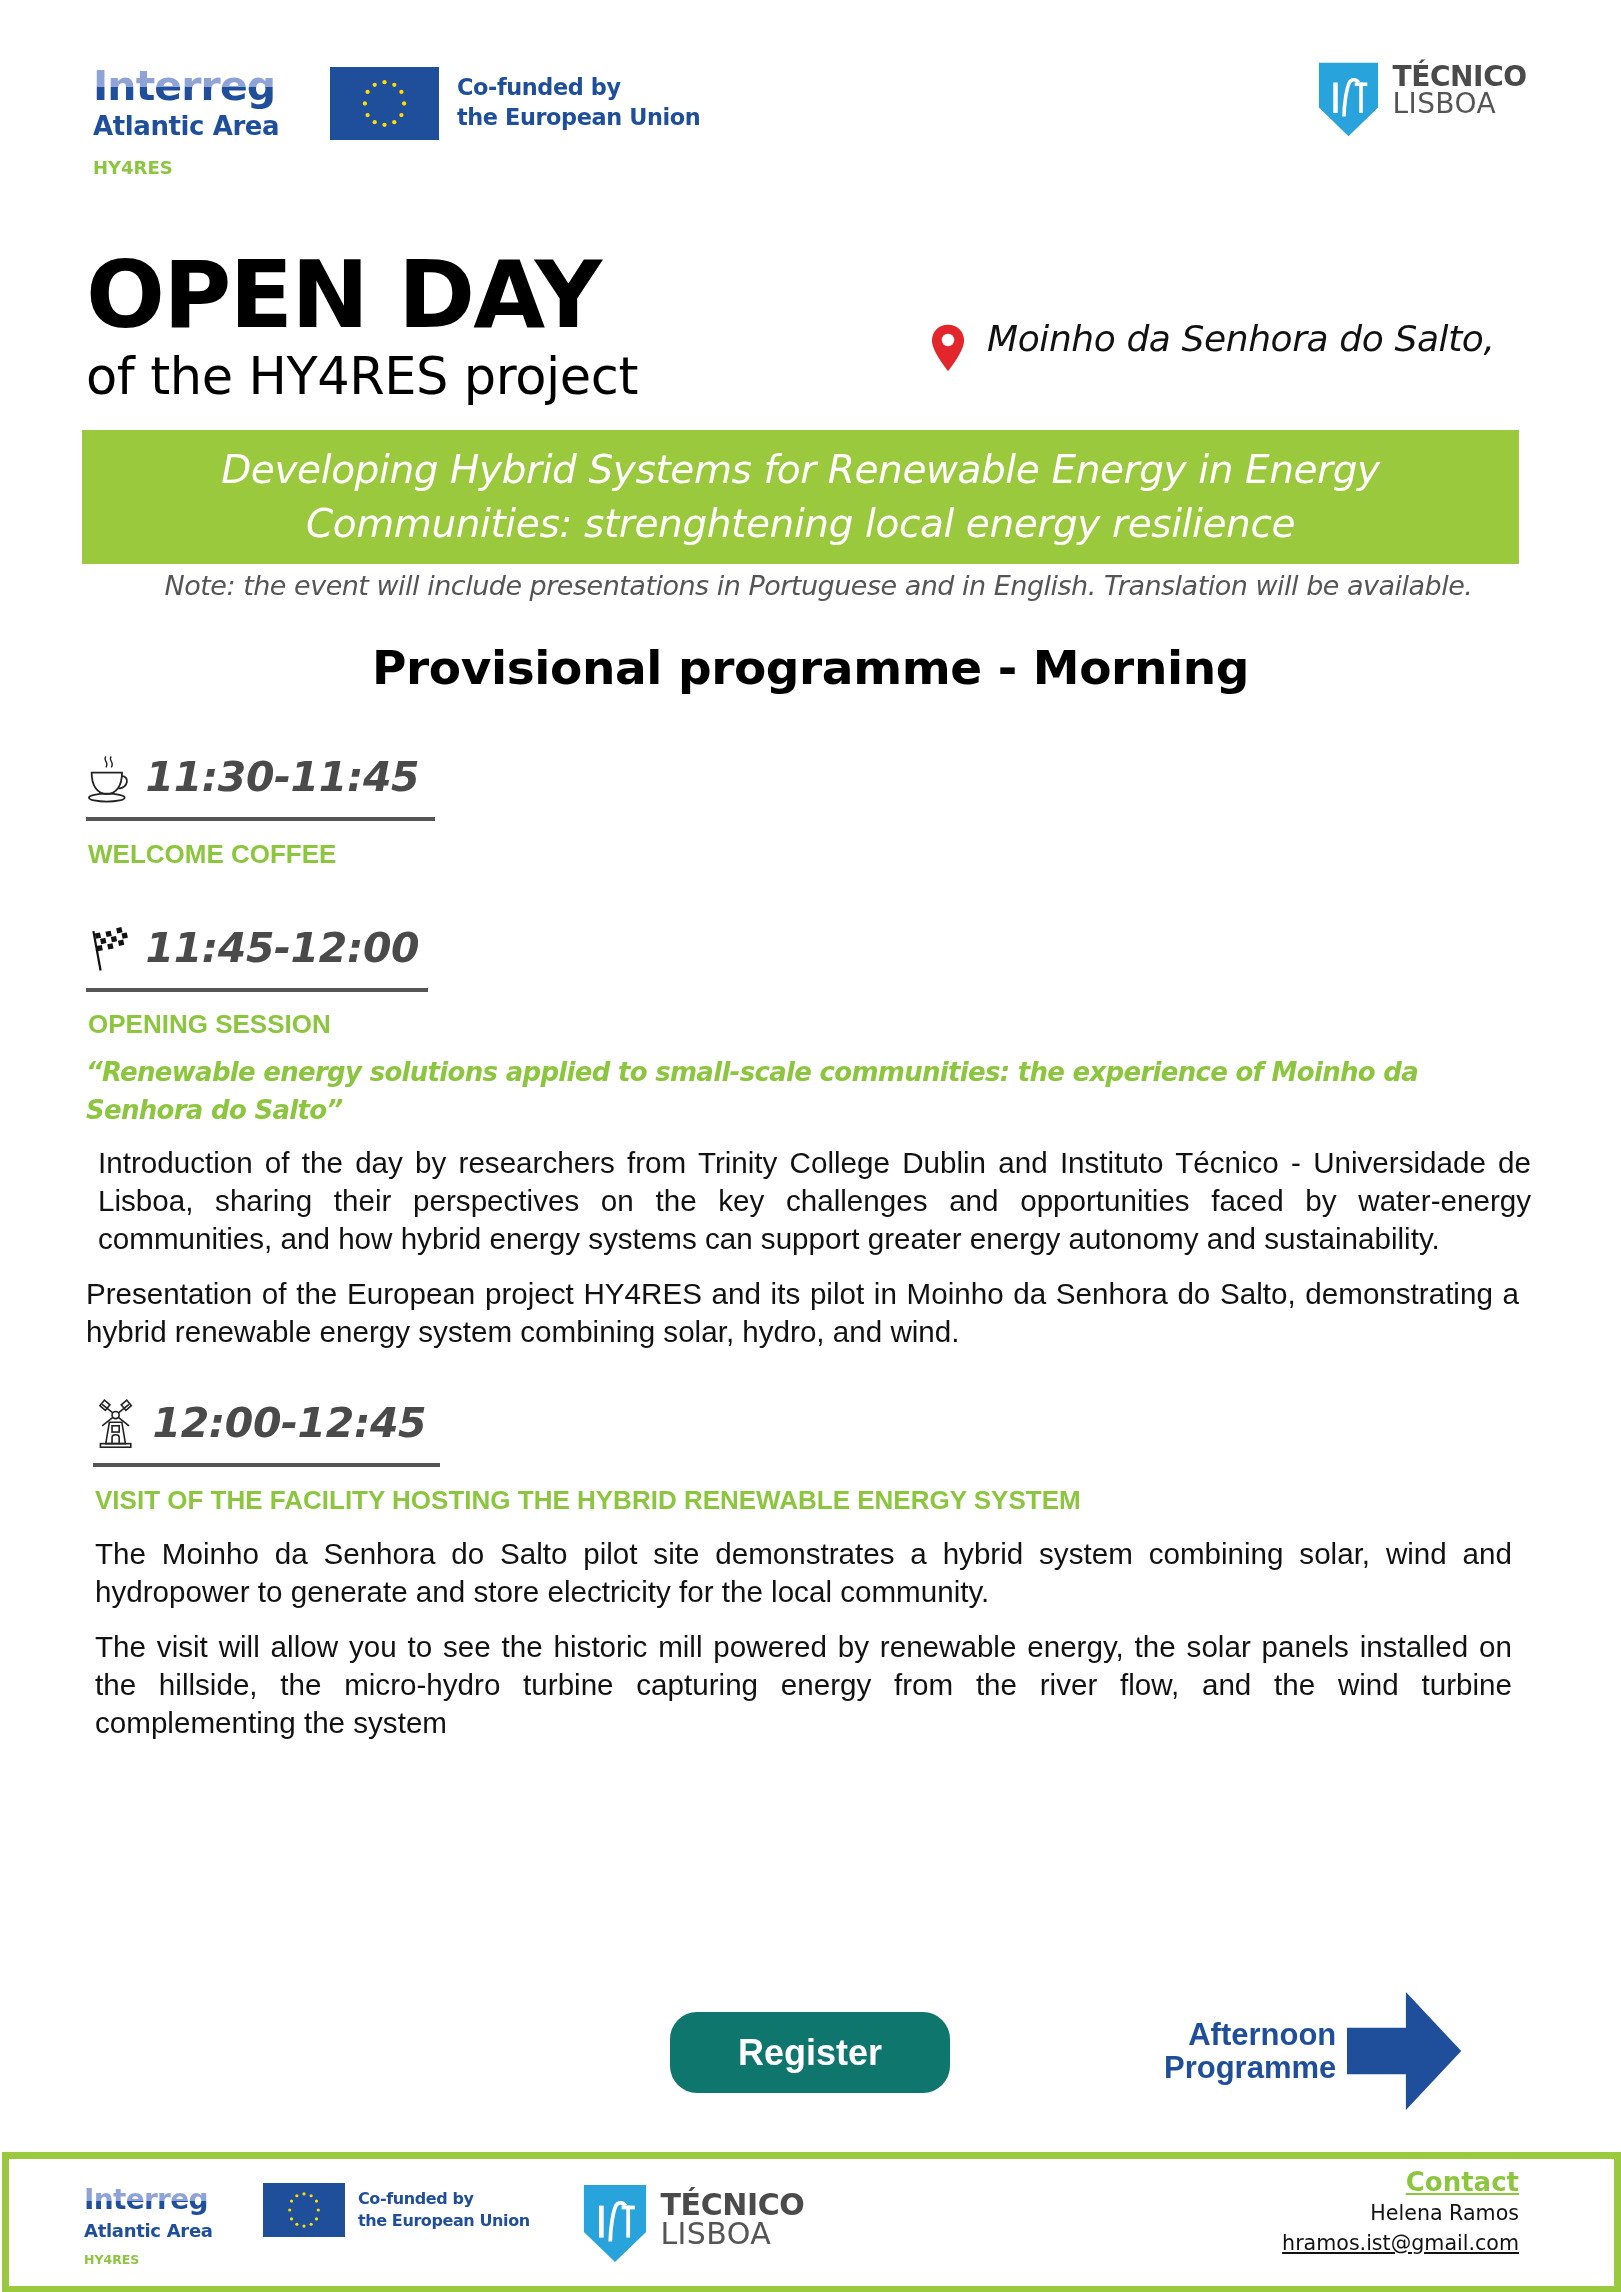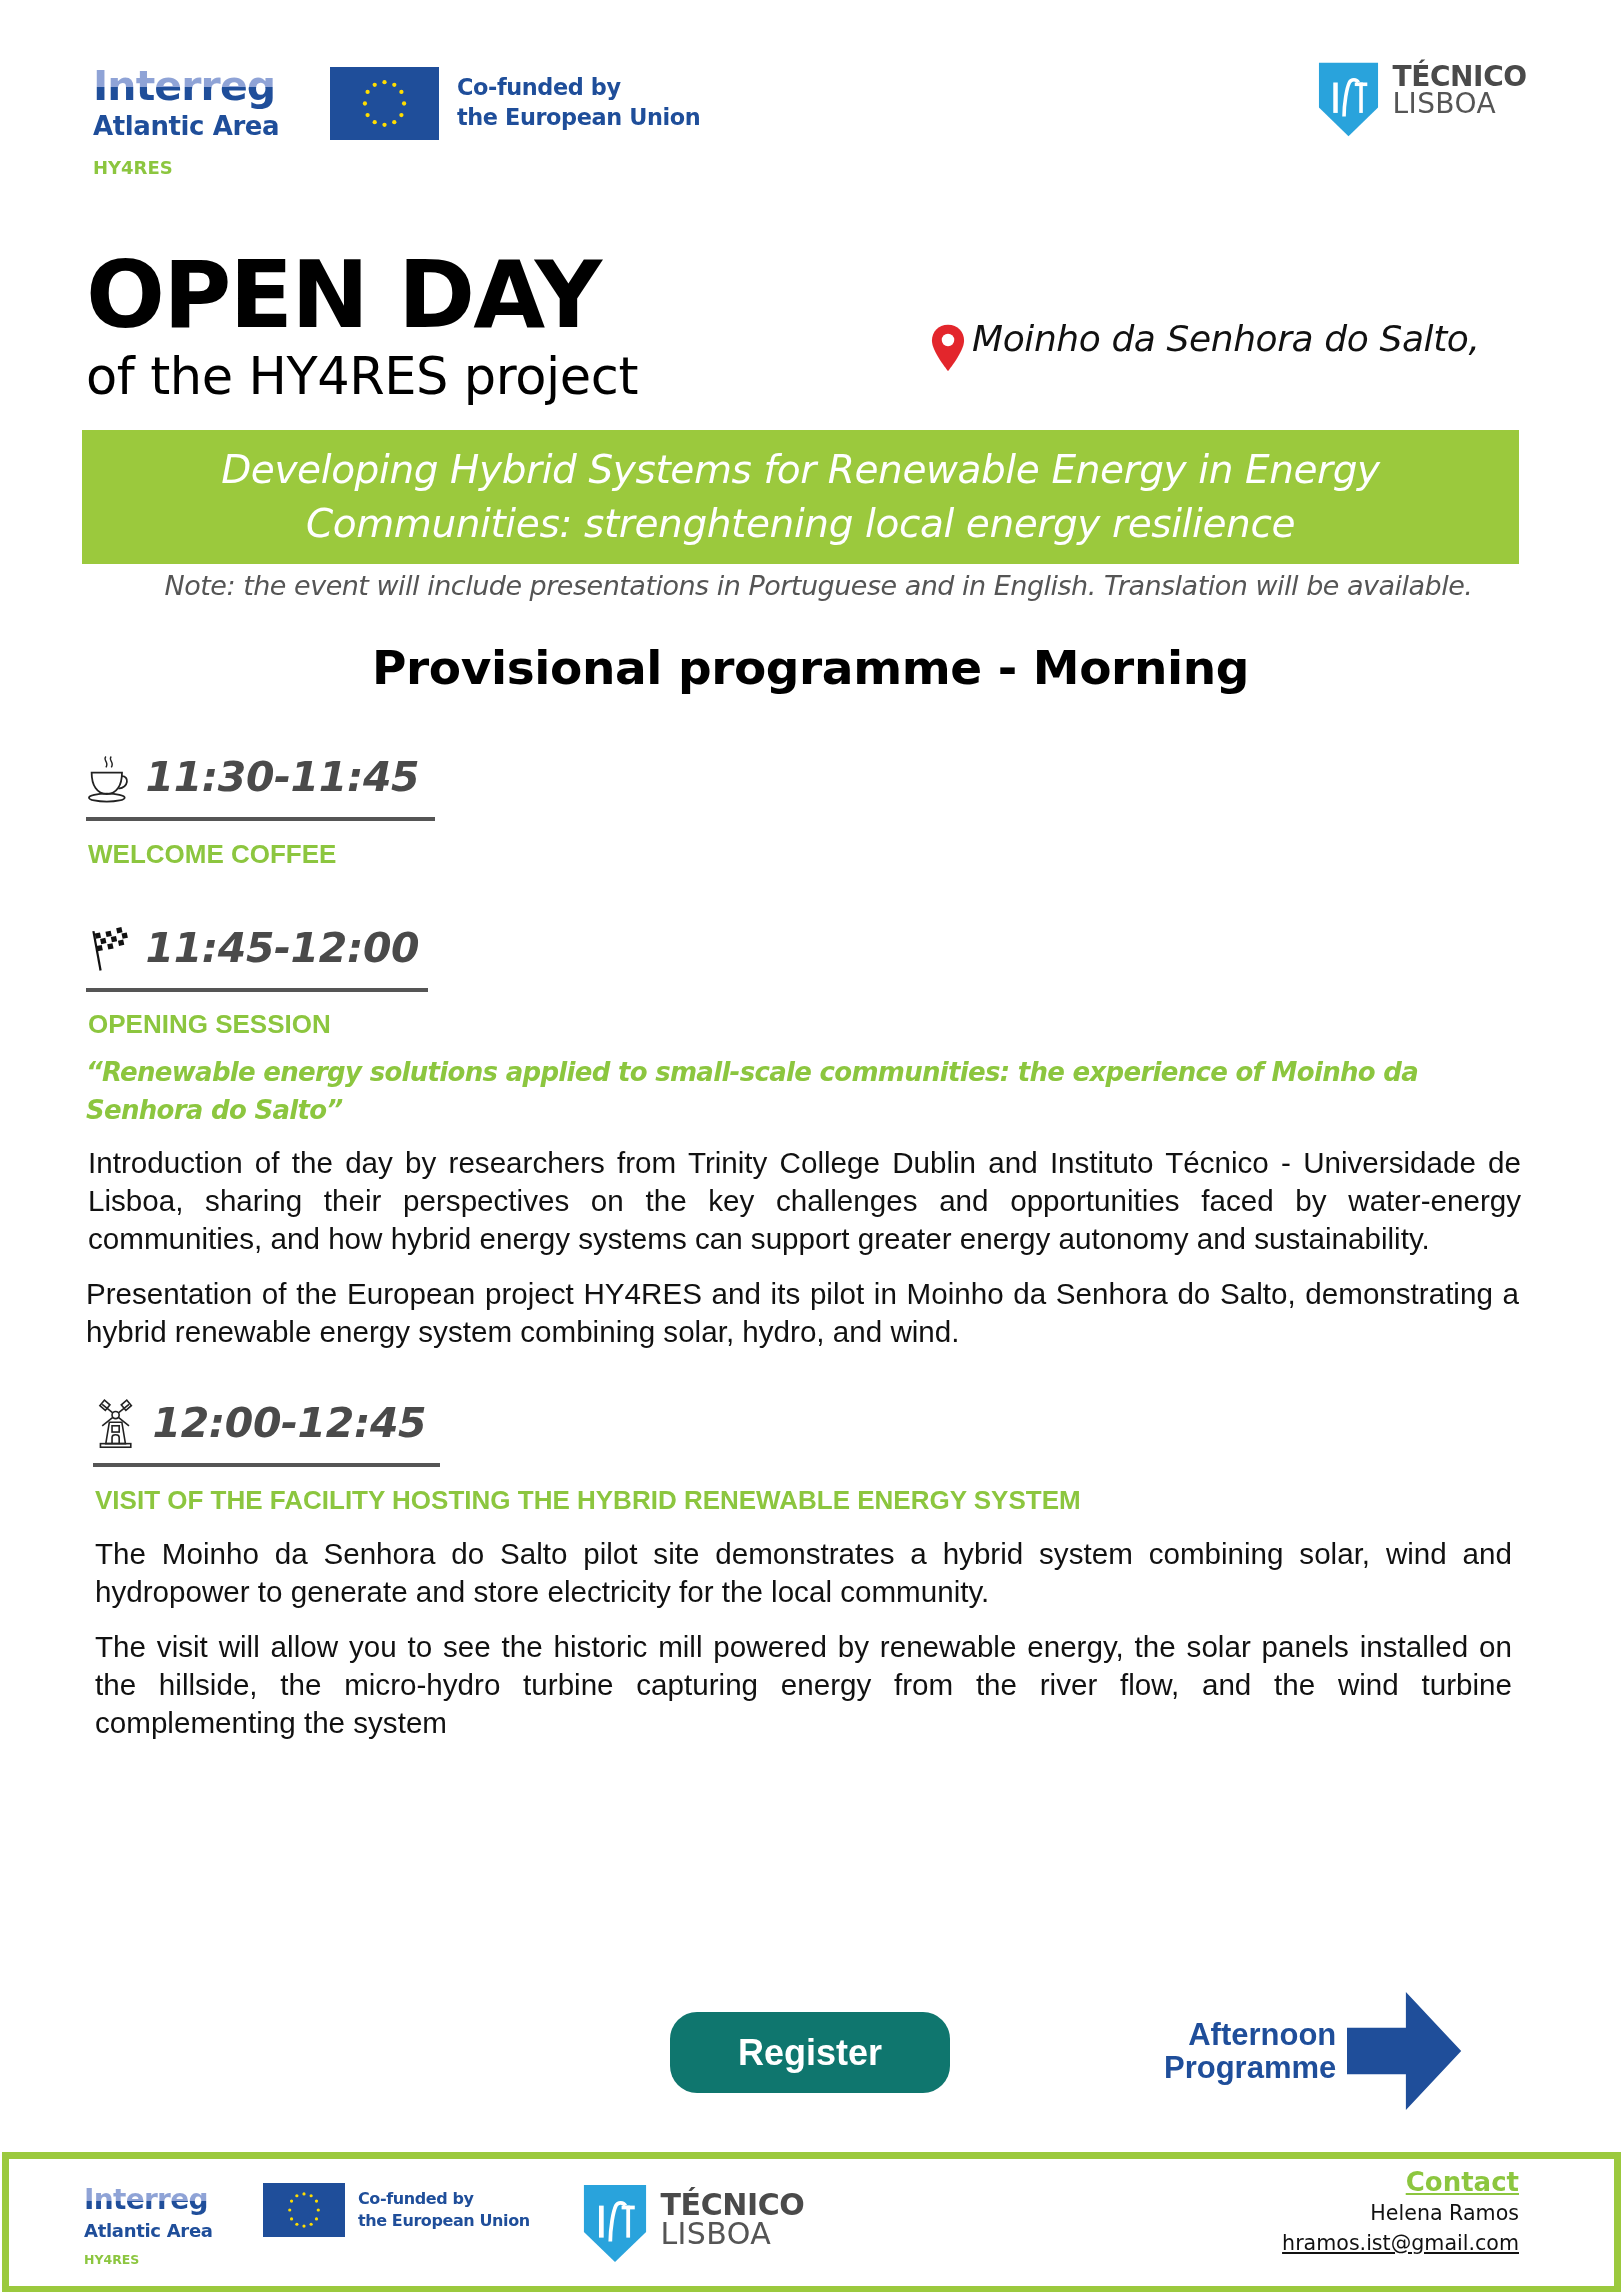--- a/index.html
+++ b/index.html
@@ -27,21 +27,21 @@
   .tec-words .t2 { font-size: 28px; font-weight: normal; letter-spacing: 0.4px; color: #555; }
 
   .date { right: 109px; top: 143px; text-align: right; color: #9bc93d; font-family: "DejaVu Sans", sans-serif; font-weight: bold; }
   .date .d1 { font-size: 54px; line-height: 63px; letter-spacing: -0.9px; }
   .date .d2 { font-size: 97px; line-height: 90px; letter-spacing: 0.9px; }
 
   .title { left: 86px; top: 242px; }
   .title .big { font-family: "DejaVu Sans", sans-serif; font-weight: bold; font-size: 93px; line-height: 106px; letter-spacing: -1.8px; color: #000; }
   .title .sub { font-family: "DejaVu Sans", sans-serif; font-size: 51px; line-height: 57px; color: #000; letter-spacing: -0.4px; }
 
-  .location { left: 930px; top: 321px; display: flex; gap: 6px; }
+  .location { left: 930px; top: 321px; display: flex; gap: 21px; }
   .pin { width: 36px; height: 50px; margin-top: 1.8px; }
   .loc-text { font-family: "DejaVu Sans", sans-serif; font-style: italic; font-size: 36px; line-height: 36px; color: #111; letter-spacing: -0.4px; }
 
   
   .banner { left: 82px; top: 430px; width: 1437px; height: 134px; background: #9bc93d; display: flex; align-items: center; justify-content: center; text-align: center; }
   .banner-text { color: #fff; font-family: "DejaVu Sans", sans-serif; font-style: italic; font-size: 39px; line-height: 54px; letter-spacing: -0.4px; width: 1343px; }
   .note { left: 82px; top: 566px; width: 1437px; text-align: center; font-family: "DejaVu Sans", sans-serif; font-style: italic; font-size: 27px; line-height: 39px; color: #555; letter-spacing: -0.5px; padding-left: 36px; }
 
   .prog-title { left: 0; top: 636px; width: 1621px; text-align: center; font-family: "DejaVu Sans", sans-serif; font-weight: bold; font-size: 47px; line-height: 63px; color: #000; letter-spacing: -0.4px; }
 
@@ -52,21 +52,21 @@
   .sess-head { font-family: "Liberation Sans", sans-serif; font-weight: bold; font-size: 26px; color: #8cc63f; line-height: 39px; text-align: right; }
   .sess-quote { font-family: "DejaVu Sans", sans-serif; font-weight: bold; font-style: italic; font-size: 26px; line-height: 38px; color: #8cc63f; letter-spacing: -0.7px; }
   .para { font-family: "Liberation Sans", sans-serif; font-size: 29.6px; line-height: 38px; color: #111; text-align: justify; }
 
   .s1-time { left: 86px; top: 751px; width: 349px; }
   .s1-head { left: 88px; top: 835px; }
 
   .s2-time { left: 86px; top: 922px; width: 342px; }
   .s2-head { left: 88px; top: 1005px; }
   .s2-quote { left: 86px; top: 1053px; width: 1451px; }
-  .s2-p1 { left: 88px; top: 1144px; width: 1433px; }
+  .s2-p1 { left: 98px; top: 1144px; width: 1433px; }
   .s2-p2 { left: 86px; top: 1275px; width: 1433px; }
 
   .s3-time { left: 93px; top: 1397px; width: 347px; }
   .s3-head { left: 95px; top: 1481px; }
   .s3-p1 { left: 95px; top: 1535px; width: 1417px; }
   .s3-p2 { left: 95px; top: 1628px; width: 1417px; }
 
   
   .register { left: 670px; top: 2012px; width: 280px; height: 81px; background: #0f766e; border-radius: 27px; border: none; color: #fff; font-family: "Liberation Sans", sans-serif; font-weight: bold; font-size: 36px; display: flex; align-items: center; justify-content: center; cursor: pointer; }
   .afternoon { left: 1164px; top: 1990px; display: flex; align-items: center; gap: 10.7px; cursor: pointer; text-decoration: none; }

